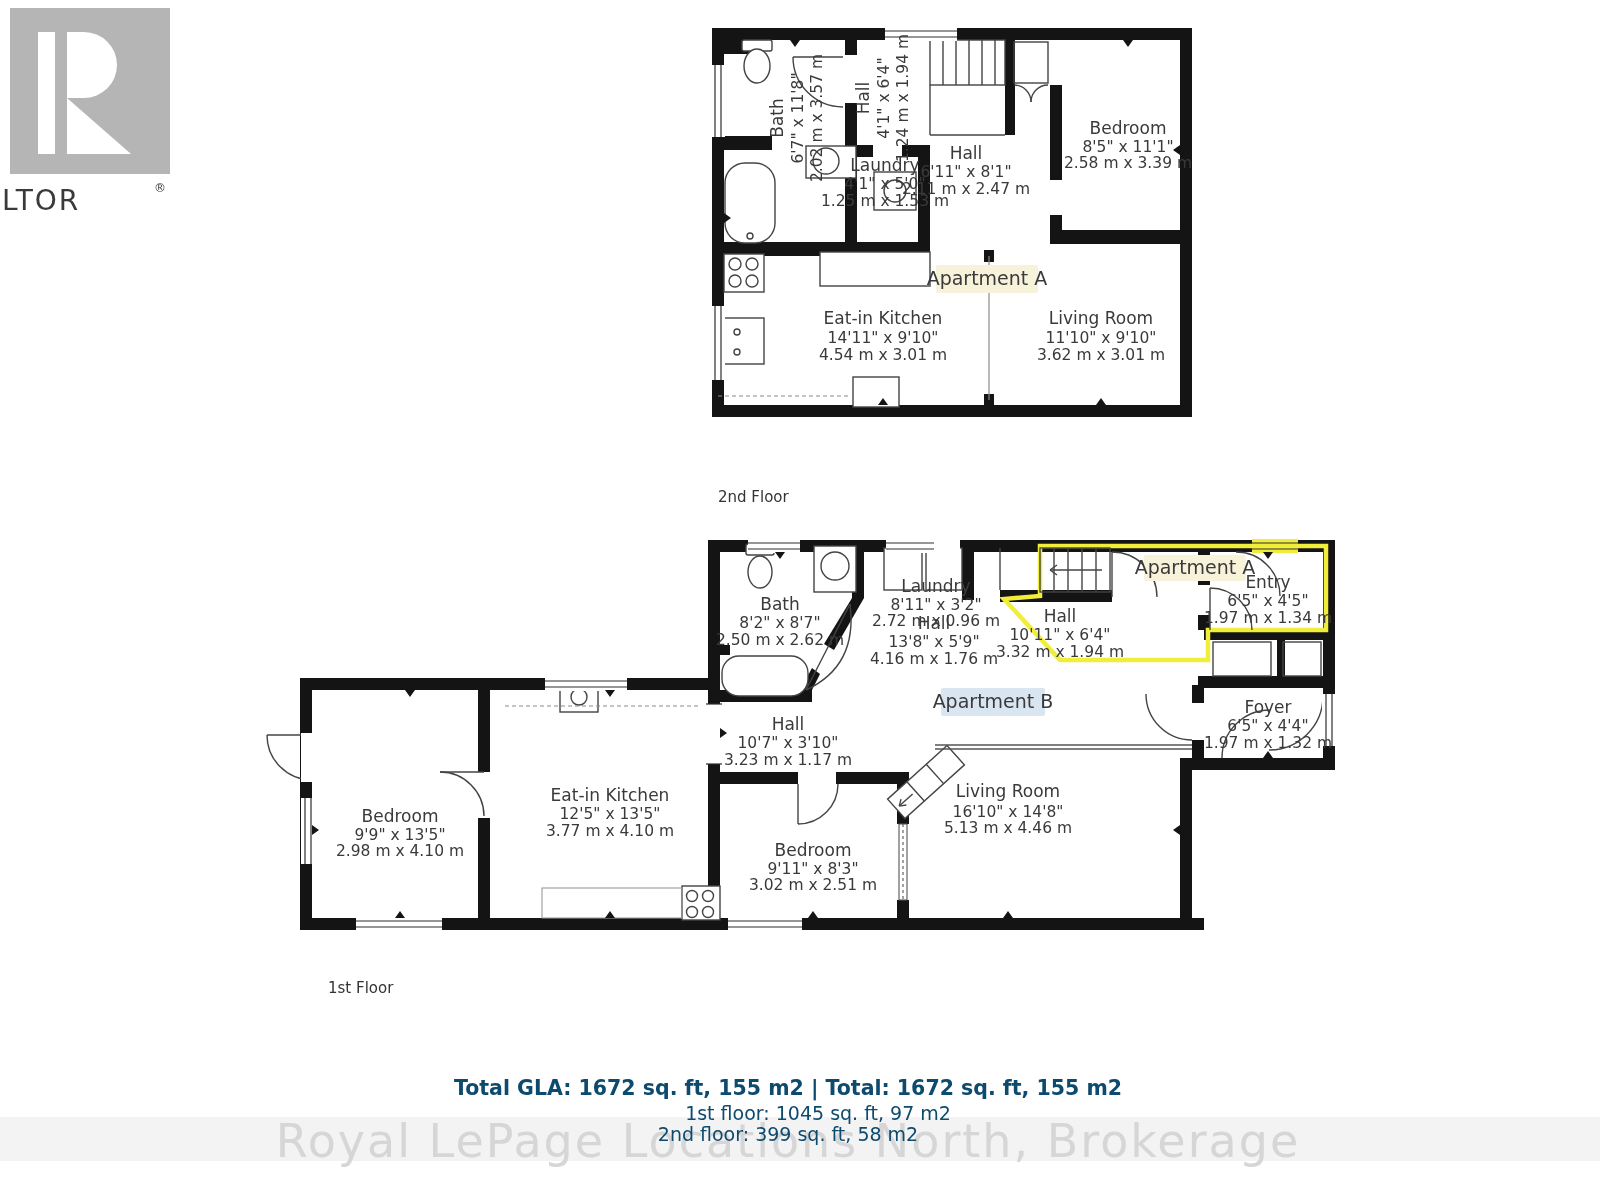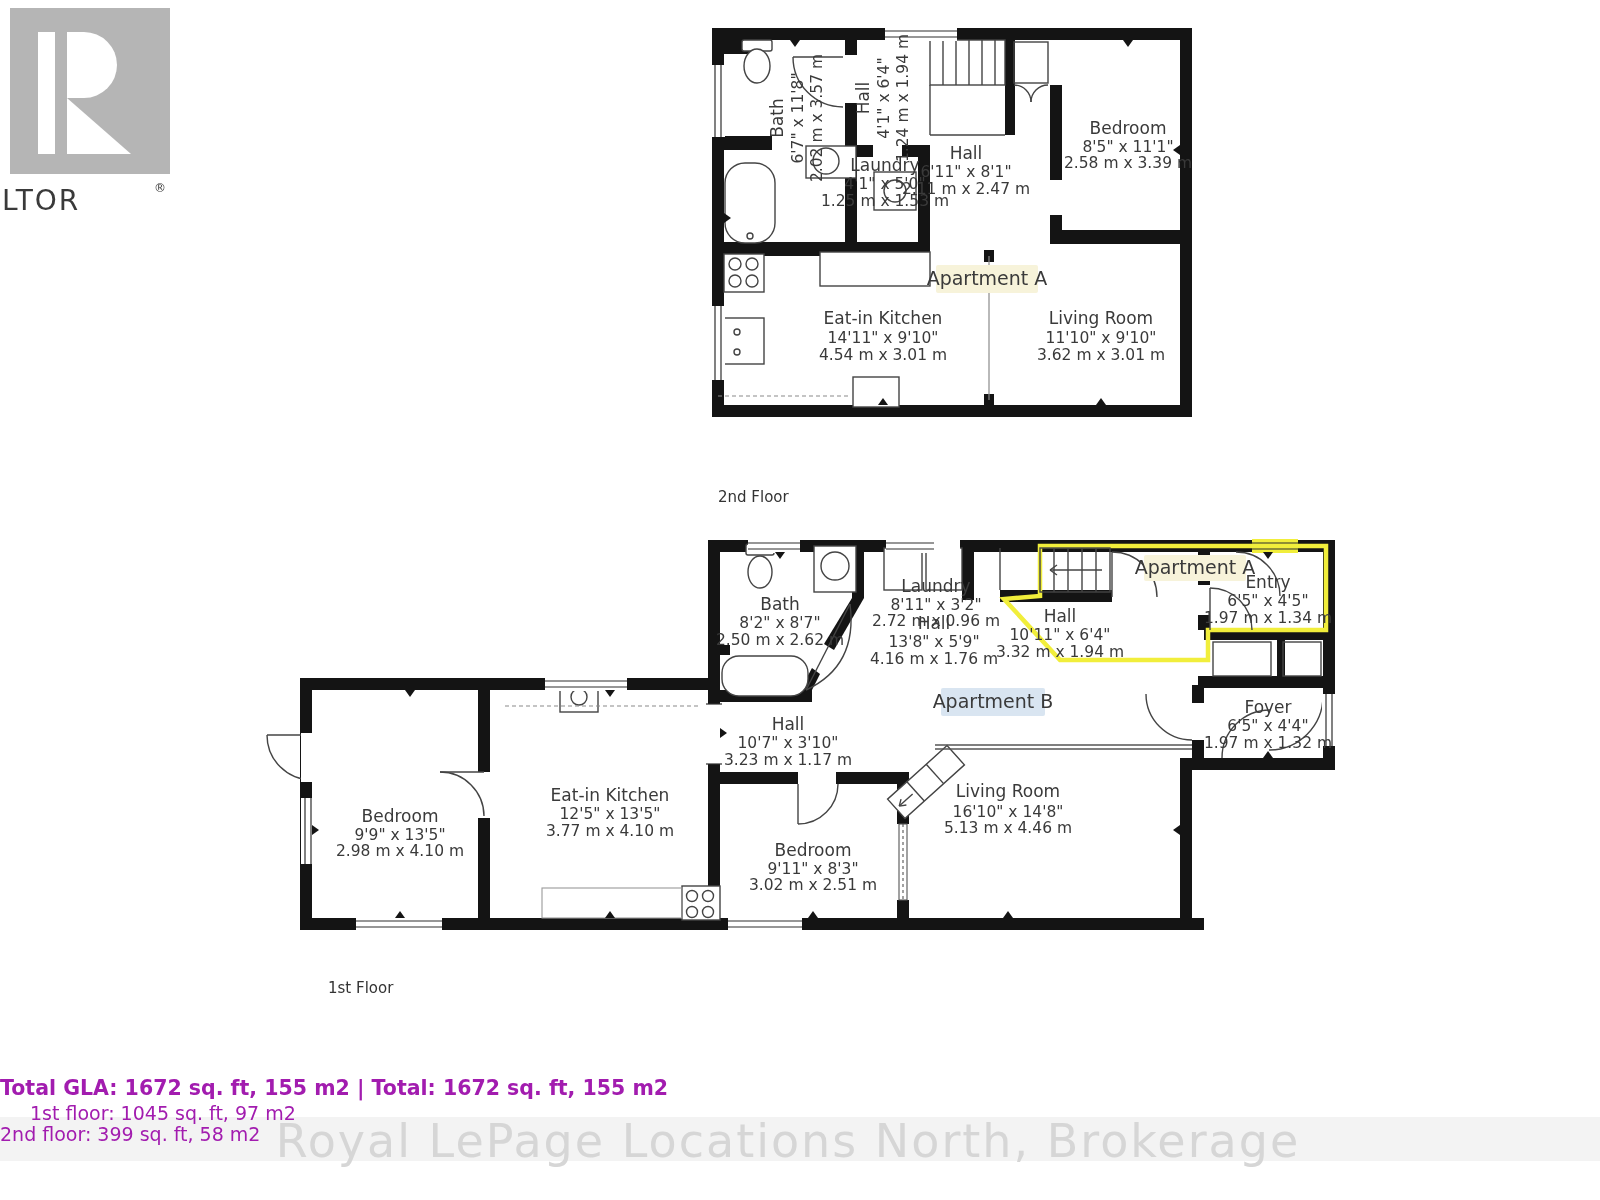--- a/index.html
+++ b/index.html
@@ -11,21 +11,21 @@
   .dm{font-size:15.5px;}
   .apt{font-size:19px;}
   .walls rect, .walls polygon{fill:#141414;}
   .fix{fill:#ffffff;stroke:#444444;stroke-width:1.4;}
   .thinln{stroke:#444444;stroke-width:1.4;fill:none;}
   .ltln{stroke:#8a8a8a;stroke-width:1.2;fill:none;}
   .winln{stroke:#2e2e2e;stroke-width:1.2;}
   .wingap{fill:#ffffff;}
   .tick{fill:#141414;}
   .floor-label{position:absolute;font-size:15px;color:#333;}
-  .footer-line{position:absolute;left:0;width:1576px;color:#a21caf;}
+  .footer-line{position:absolute;left:0;width:1576px;text-align:center;color:#0c4a6e;}
   #f-total{top:1076px;font-size:20.5px;font-weight:bold;}
   #f-first{top:1102px;font-size:19px;margin-left:30px;}
   #f-second{top:1123px;font-size:19px;z-index:3;}
   #wm-band{position:absolute;top:1117px;left:0;width:1600px;height:44px;background:#f3f3f3;z-index:1;}
   #wm-text{position:absolute;top:1114px;left:0;width:1576px;text-align:center;font-size:46px;
            color:#d6d6d6;letter-spacing:2px;white-space:nowrap;z-index:2;}
   #disclaimer{position:absolute;top:1160px;left:0;width:1576px;text-align:center;font-size:11.5px;
               font-weight:600;color:#2e2e2e;z-index:4;}
   .footer-line{z-index:4;}
 </style>

